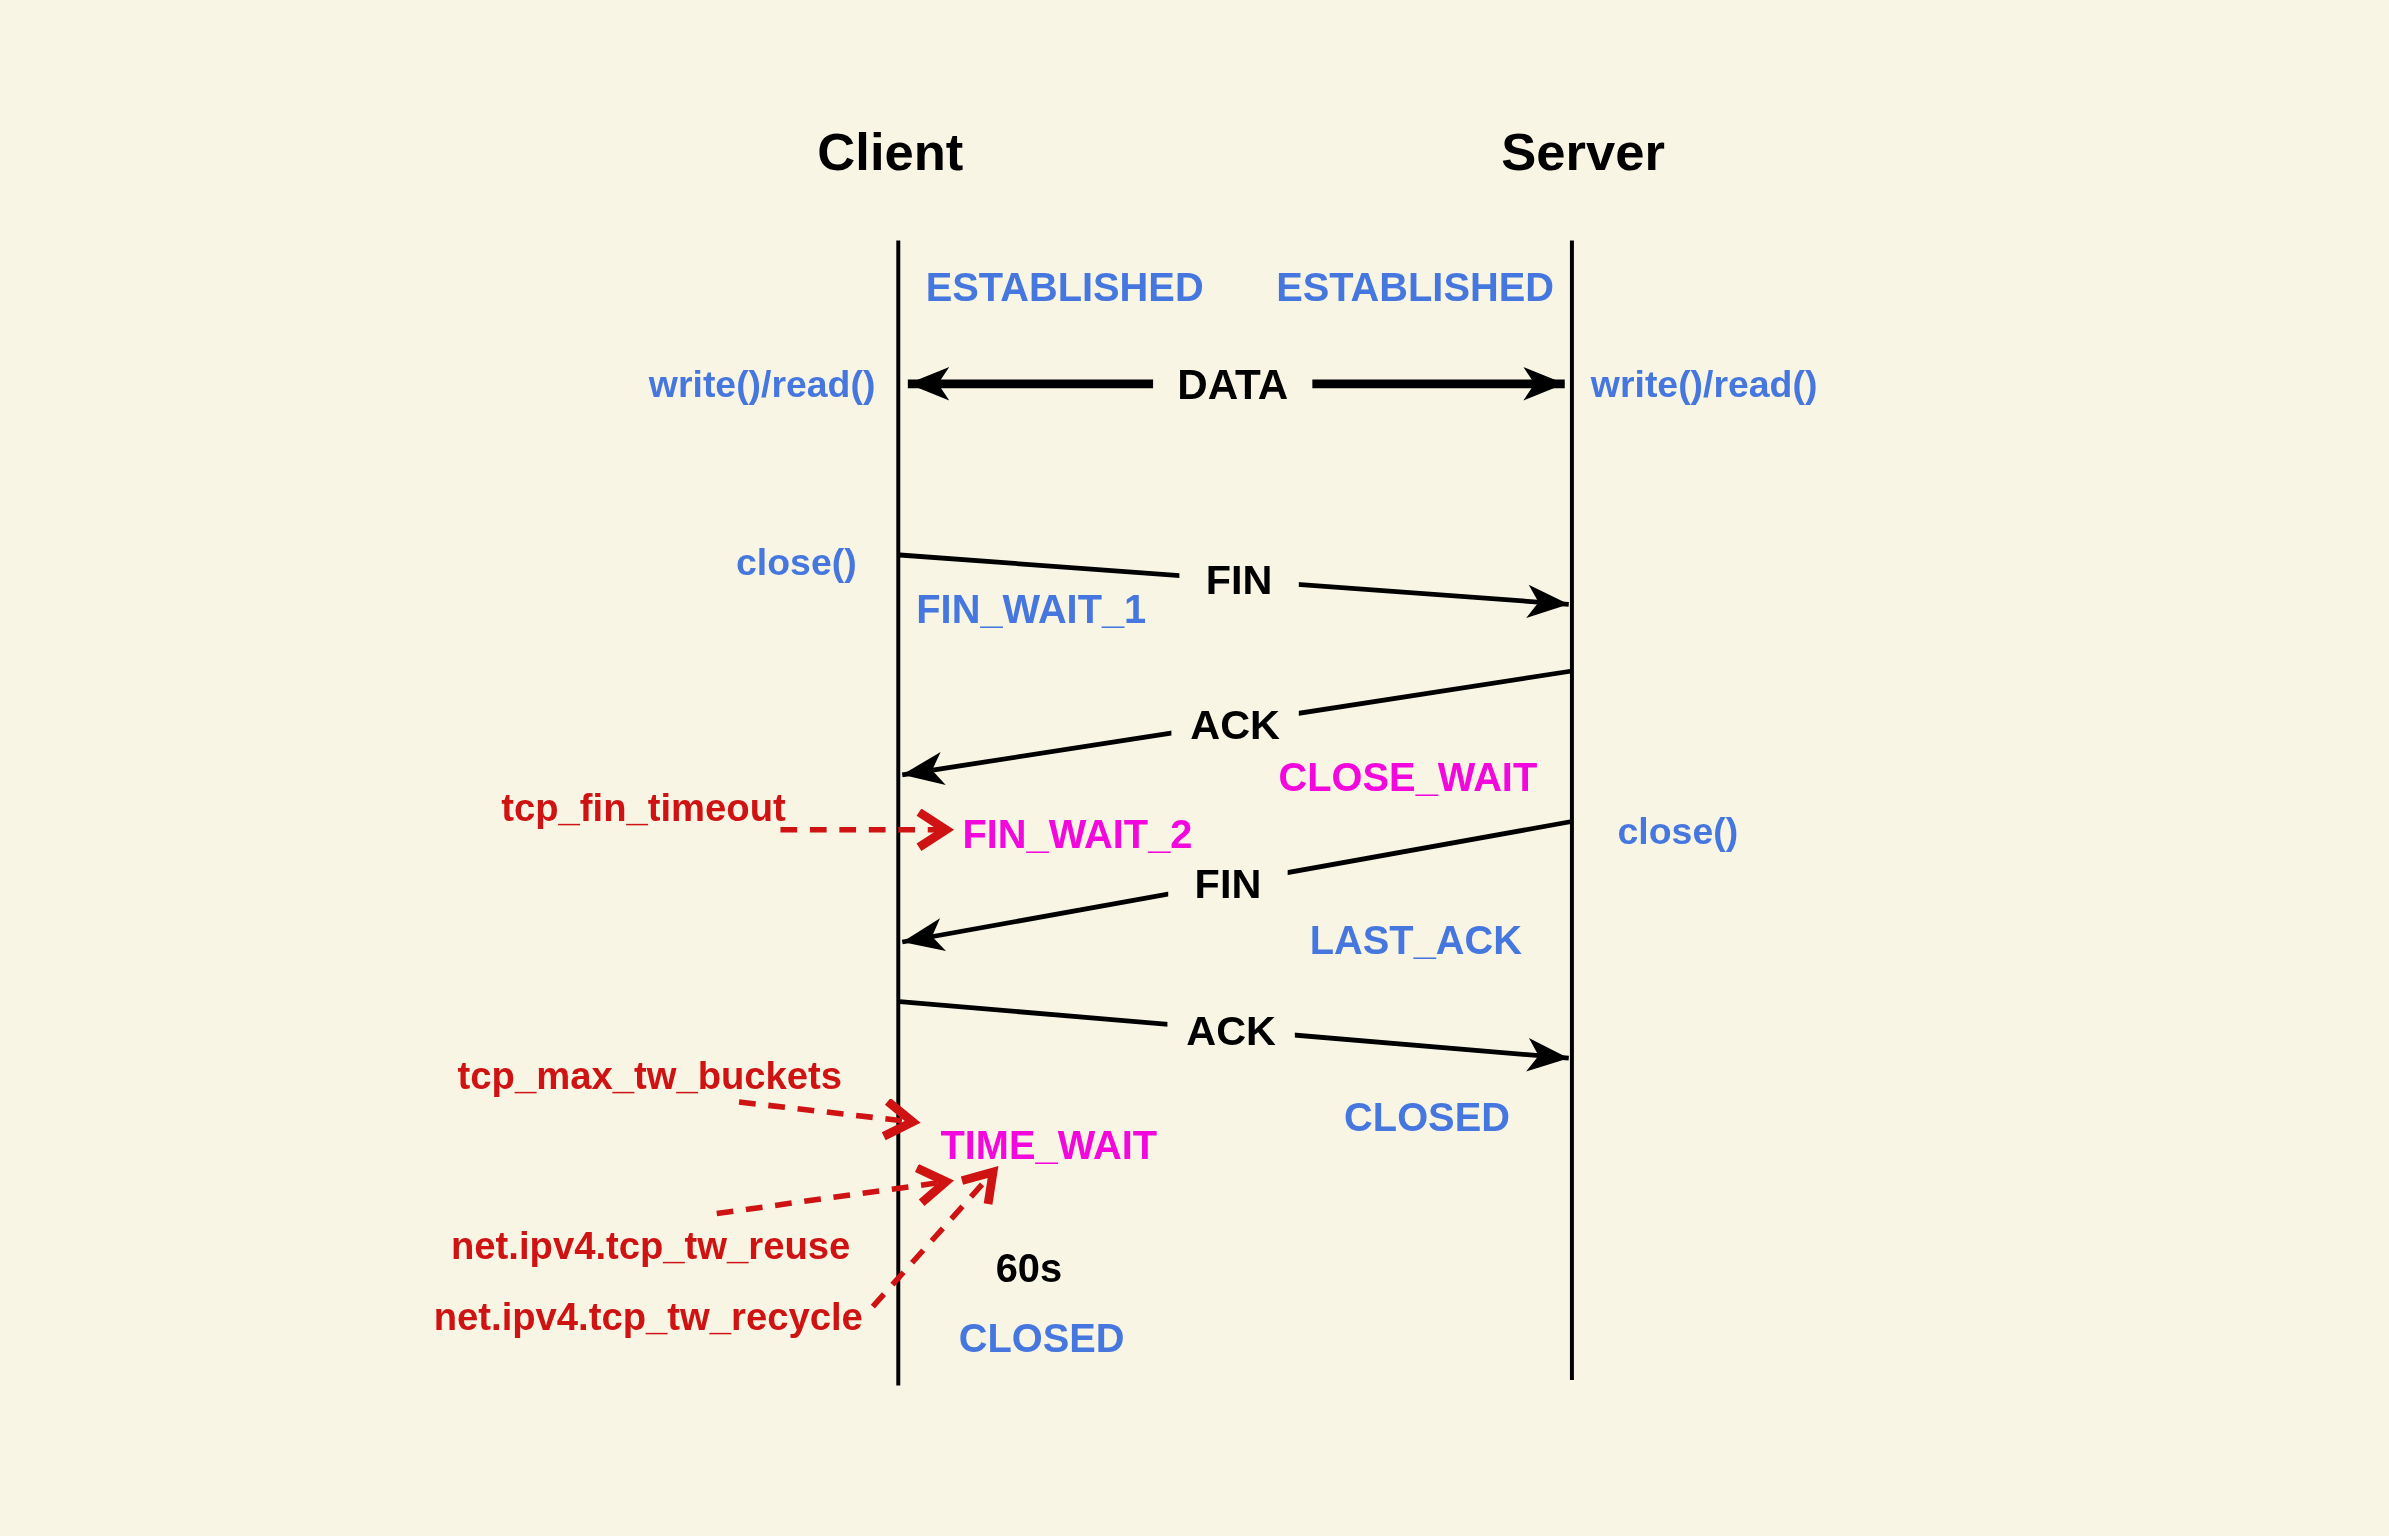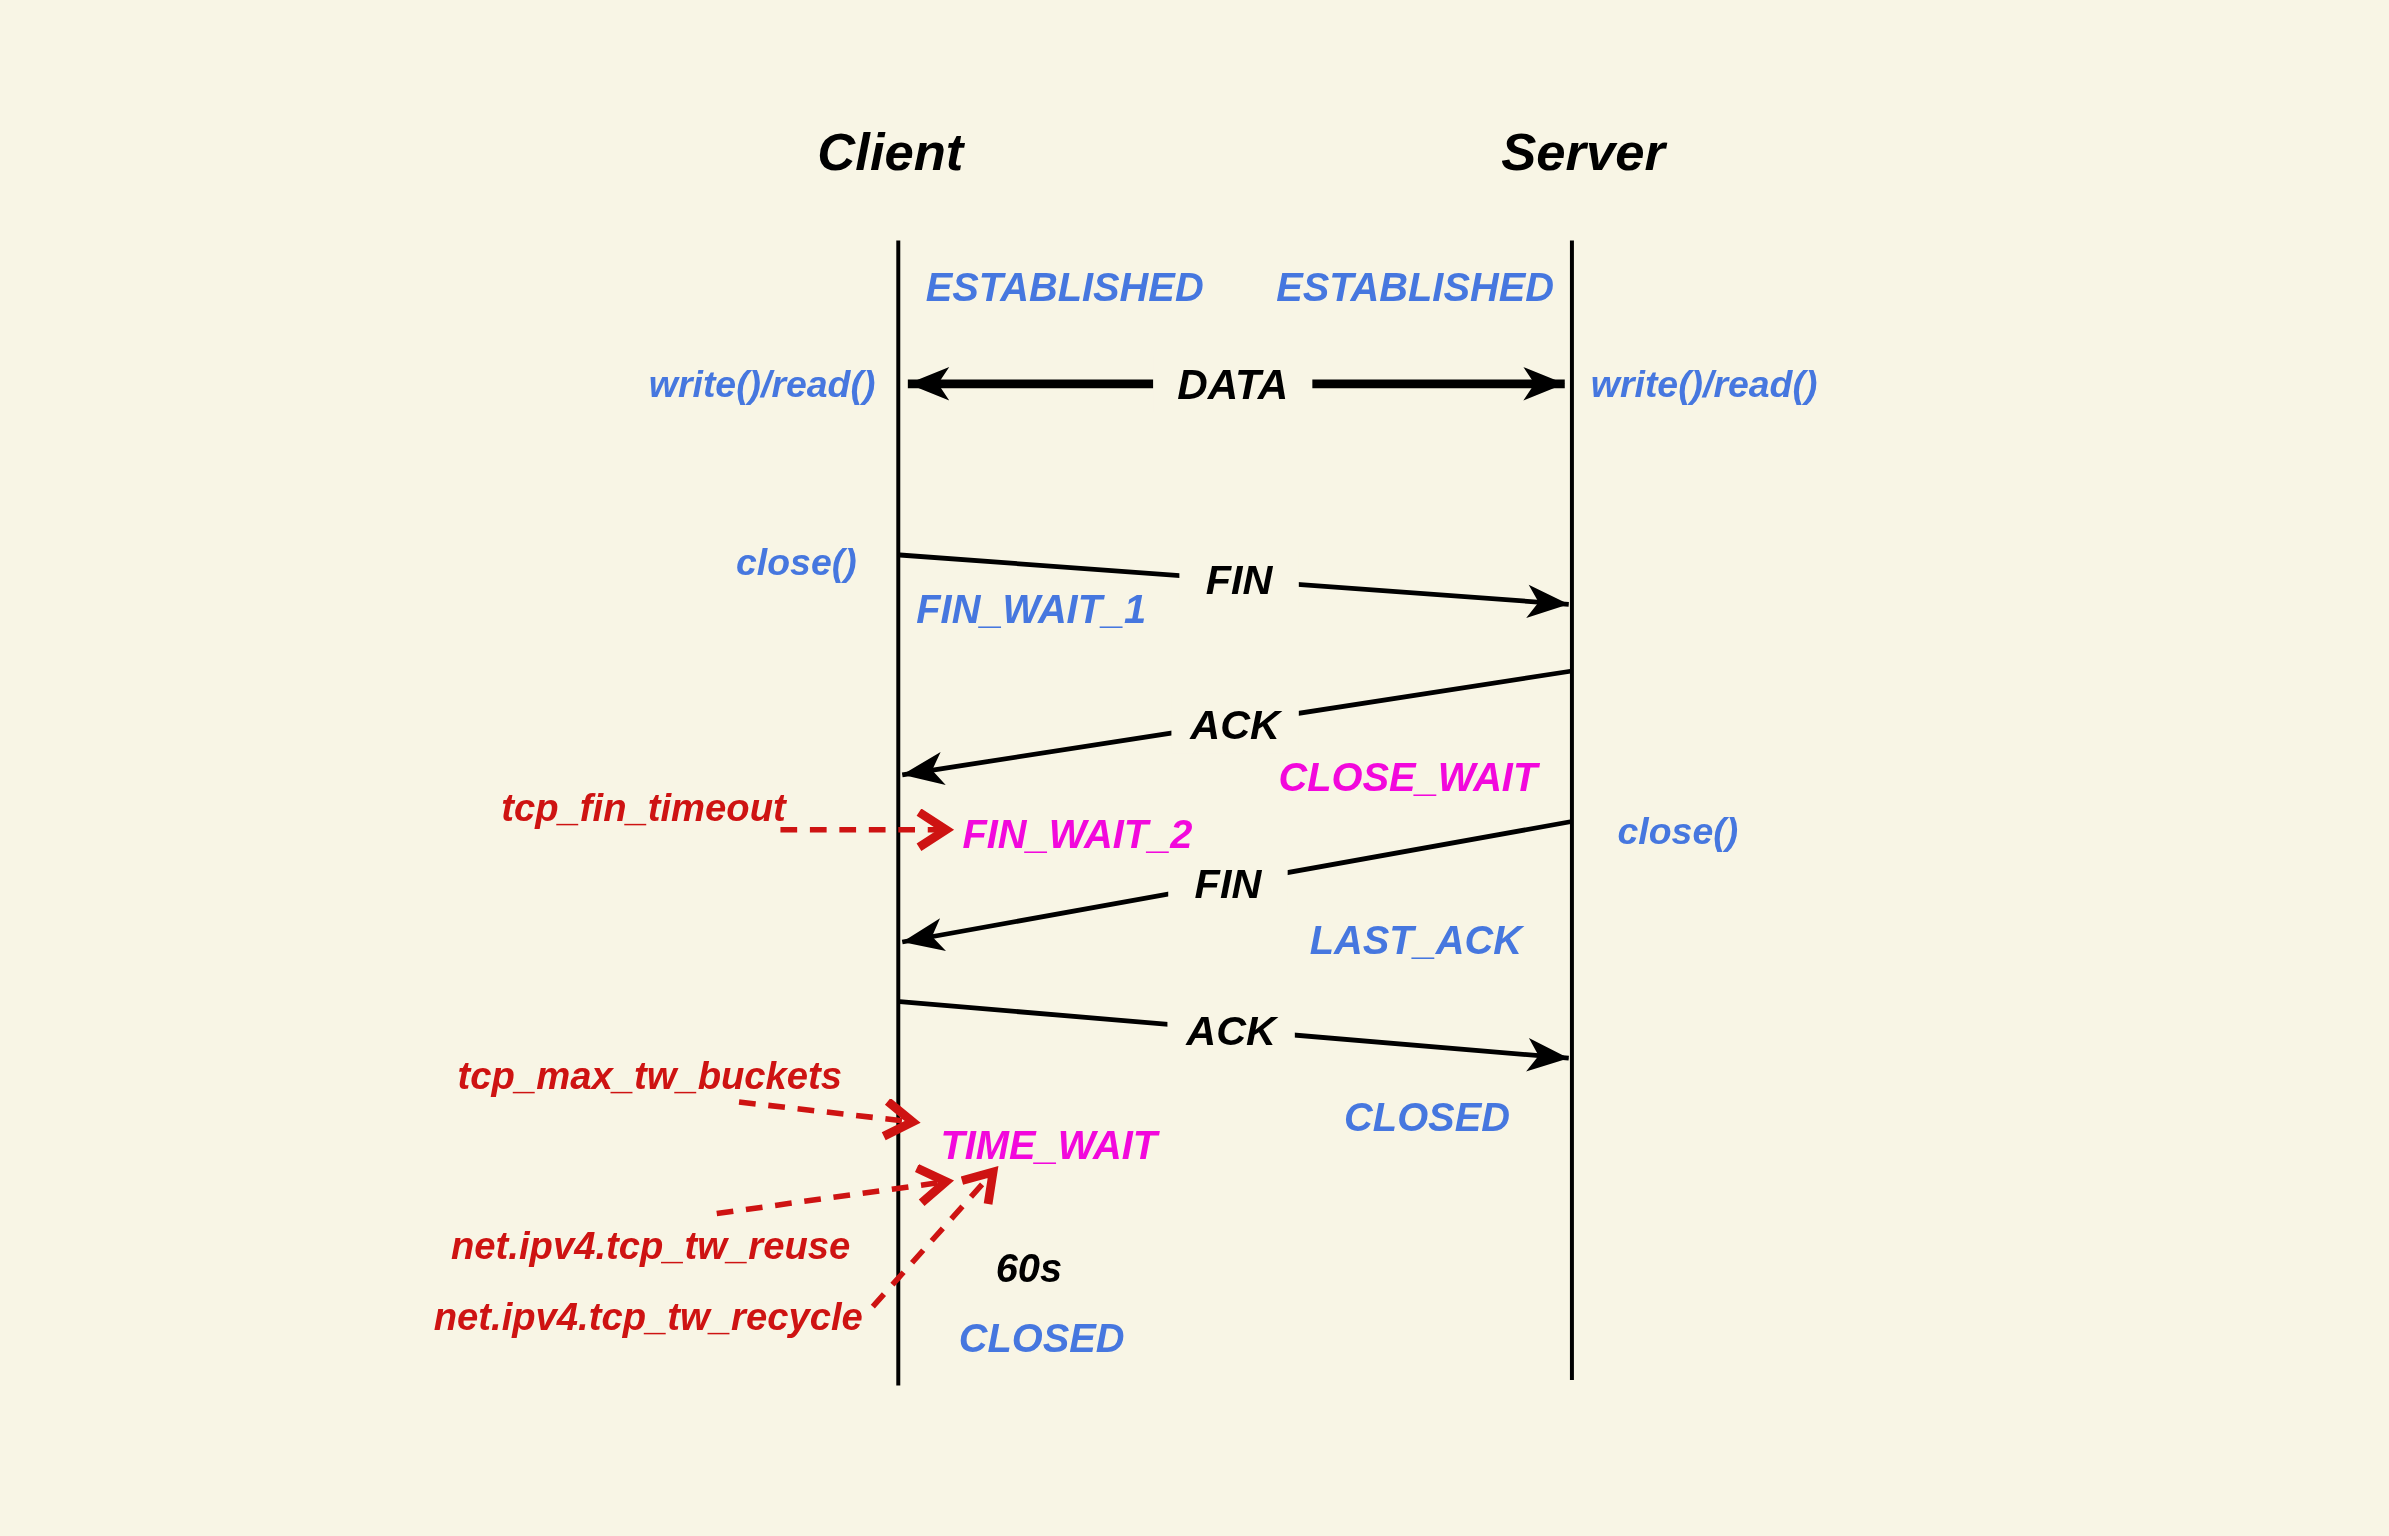--- a/index.html
+++ b/index.html
@@ -1,20 +1,20 @@
 <!DOCTYPE html>
 <html style="--c-background: #F8F5E5; --c-black: #000000; --c-blue: #4677DF; --c-magenta: #F208DC; --c-red: #CE1312;font-size:12.7px"><head>
 <meta charset="utf-8">
 <style>
   html, body { margin: 0; padding: 0; }
   body {
     background: var(--c-background, #F8F5E5);
     font-family: "Liberation Sans", sans-serif;
   }
-  .stage { position: relative; width: 2389px; height: 1536px; font-style: italic; }
+  .stage { position: relative; width: 2389px; height: 1536px; }
   svg text {
     font-family: "Liberation Sans", sans-serif;
     font-weight: bold;
     text-anchor: middle;
   }
   .bgfill   { fill: var(--c-background, #F8F5E5); }
   .t-black  { fill: var(--c-black, #000000); }
   .t-blue   { fill: var(--c-blue, #4677DF); }
   .t-magenta{ fill: var(--c-magenta, #F208DC); }
   .t-red    { fill: var(--c-red, #CE1312); }

